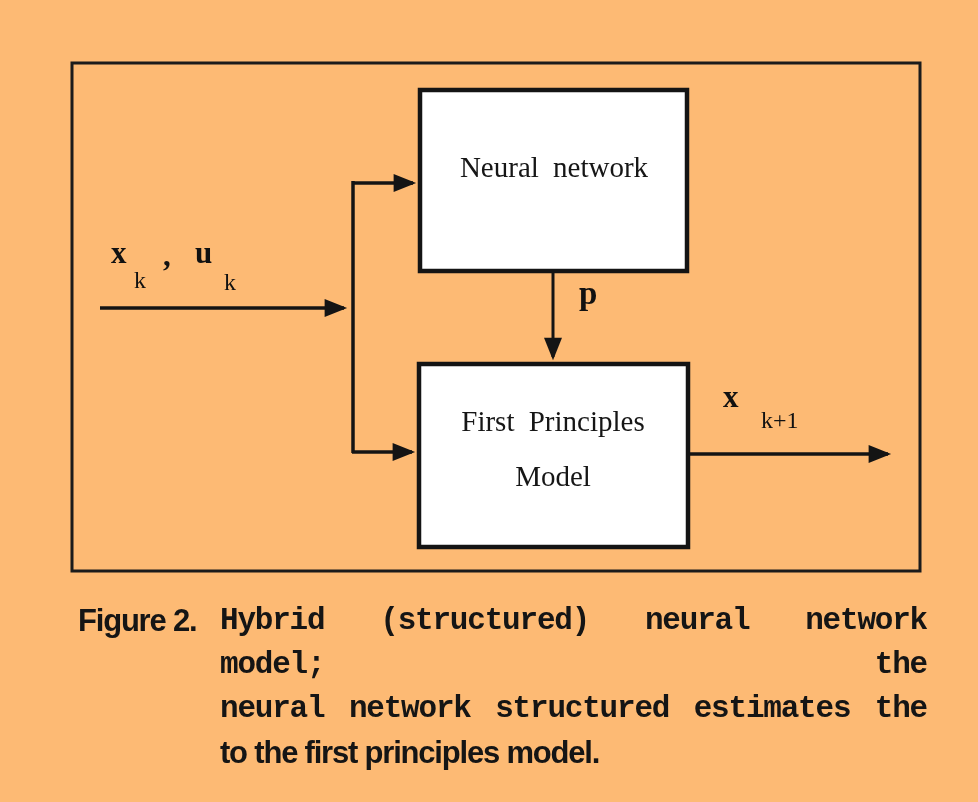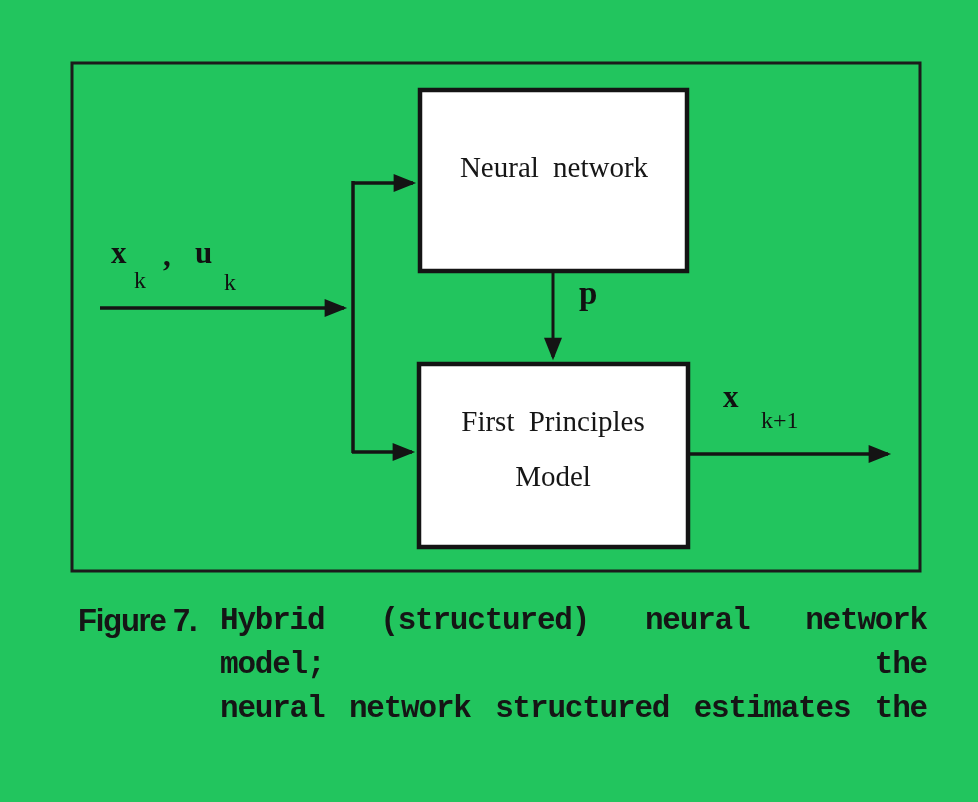--- a/index.html
+++ b/index.html
@@ -1,20 +1,20 @@
 <!DOCTYPE html>
 <html><head>
 <meta charset="utf-8">
 <style>
   html, body { margin: 0; padding: 0; background: #ffffff; }
   .page {
     position: relative;
     width: 978px;
     height: 802px;
-    background: #22c55e;
+    background: #fdba74;
     overflow: hidden;
     font-family: "Liberation Sans", sans-serif;
   }
   .diagram-svg {
     position: absolute;
     left: 0; top: 0;
     width: 978px; height: 802px;
   }
   
   .box-label {
@@ -109,20 +109,21 @@
     <text class="math-main" x="195" y="263">u</text>
     <text class="math-sub" x="224" y="290">k</text>
 
     <text class="math-p" x="579" y="304">p</text>
 
     <text class="math-main" x="723" y="407">x</text>
     <text class="math-sub" x="761" y="428">k+1</text>
   </svg>
 
   <div class="caption">
-    <div class="caption-label">Figure 7.</div>
+    <div class="caption-label">Figure 2.</div>
     <div class="caption-text">
       <span class="cap-line just">Hybrid (structured) neural network model; the</span>
       <span class="cap-line just">neural network structured estimates the</span>
+      <span class="cap-line">to the first principles model.</span>
     </div>
   </div>
 
 </div>
 
 </body></html>

